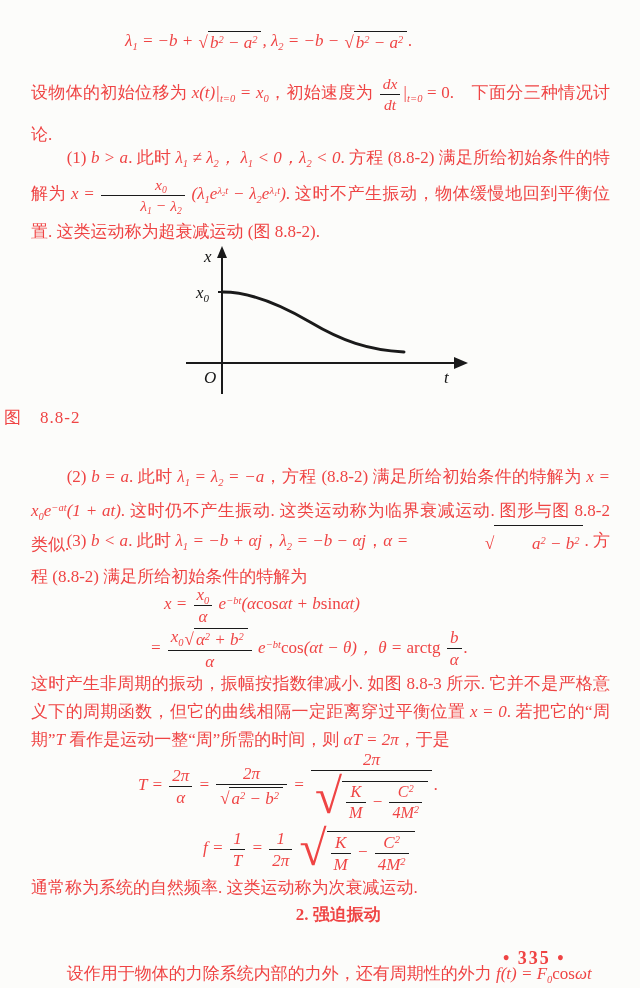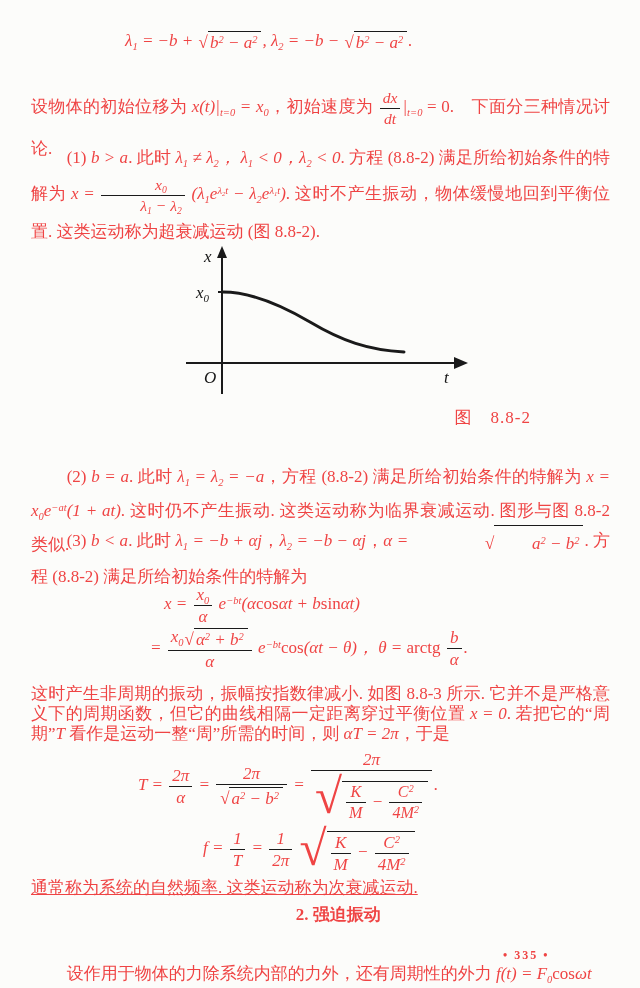--- a/index.html
+++ b/index.html
@@ -24,35 +24,35 @@
   .r{font-style:normal;}
   .frac{display:inline-block;vertical-align:middle;text-align:center;line-height:1.12;margin:0 2px;}
   .para .frac{font-size:0.92em;text-align:center;}
   .frac .frac{font-size:0.95em;}
   .frac .fn{display:block;border-bottom:1.4px solid #1a1a1a;padding:0 3px 1px;}
   .frac .fd{display:block;padding:1px 3px 0;}
   .sqrt{display:inline-block;white-space:nowrap;vertical-align:middle;margin:0 1px;}
   .sqrt .rsym{display:inline-block;vertical-align:bottom;}
   .sqrt .rbar{display:inline-block;vertical-align:bottom;border-top:1.4px solid #1a1a1a;padding:1px 4px 0 2px;}
   .sqrt.big .rsym{font-size:2.9em;line-height:1.02;}
-  .caption{left:12px;width:519px;text-align:right;letter-spacing:1px;}
+  .caption{left:4px;width:519px;text-align:left;letter-spacing:1px;}
   .heading{font-weight:bold;}
-  .pagenum{font-weight:bold;letter-spacing:2px;font-size:12px;}
+  .pagenum{font-weight:bold;letter-spacing:2px;font-size:18px;}
   .fig{position:absolute;}
   .fig text{font-style:italic;font-size:17px;fill:#161616;font-family:"Liberation Serif","DejaVu Serif",serif;}
   .fig .sublab{font-size:11px;}
 </style>
 </head>
 <body>
 
 <div class="page">
 
   <div class="blk eq" style="top:31px;left:125px;"><span class="m">λ<sub>1</sub> = −b + <span class="sqrt"><span class="rsym">√</span><span class="rbar">b<sup>2</sup> − a<sup>2</sup></span></span>,   λ<sub>2</sub> = −b − <span class="sqrt"><span class="rsym">√</span><span class="rbar">b<sup>2</sup> − a<sup>2</sup></span></span>.</span></div>
 
-  <div class="blk para" style="top:86px;line-height:42px;">设物体的初始位移为 <span class="m">x(t)|<sub>t=0</sub> = x<sub>0</sub></span>，初始速度为 <span class="m"><span class="frac"><span class="fn">dx</span><span class="fd">dt</span></span>|<sub>t=0</sub></span> = 0.　下面分三种情况讨论.</div>
+  <div class="blk para" style="top:72px;line-height:42px;">设物体的初始位移为 <span class="m">x(t)|<sub>t=0</sub> = x<sub>0</sub></span>，初始速度为 <span class="m"><span class="frac"><span class="fn">dx</span><span class="fd">dt</span></span>|<sub>t=0</sub></span> = 0.　下面分三种情况讨论.</div>
 
   <div class="blk para indent" style="top:140px;line-height:36px;">(1) <span class="m">b &gt; a</span>. 此时 <span class="m">λ<sub>1</sub> ≠ λ<sub>2</sub>，  λ<sub>1</sub> &lt; 0，λ<sub>2</sub> &lt; 0</span>. 方程 (8.8-2) 满足所给初始条件的特解为 <span class="m">x = <span class="frac"><span class="fn">x<sub>0</sub></span><span class="fd">λ<sub>1</sub> − λ<sub>2</sub></span></span> (λ<sub>1</sub>e<sup>λ<sub>2</sub>t</sup> − λ<sub>2</sub>e<sup>λ<sub>1</sub>t</sup>)</span>. 这时不产生振动，物体缓慢地回到平衡位置. 这类运动称为超衰减运动 (图 8.8-2).</div>
 
   <svg class="fig" style="top:246px;left:176px;" width="310" height="152" viewBox="0 0 310 152">
     <line x1="46" y1="8" x2="46" y2="148" stroke="#1a1a1a" stroke-width="2"></line>
     <polygon points="46,0 41,12 51,12" fill="#1a1a1a"></polygon>
     <line x1="10" y1="117" x2="284" y2="117" stroke="#1a1a1a" stroke-width="2"></line>
     <polygon points="292,117 278,111 278,123" fill="#1a1a1a"></polygon>
     <line x1="42" y1="46" x2="50" y2="46" stroke="#1a1a1a" stroke-width="2"></line>
     <path d="M47,46 C72,46 100,56 134,76 C166,95 192,104 228,106" fill="none" stroke="#1a1a1a" stroke-width="3" stroke-linecap="round"></path>
@@ -65,27 +65,27 @@
   <div class="blk caption" style="top:406px;">图　8.8-2</div>
 
   <div class="blk para indent" style="top:460px;line-height:34px;">(2) <span class="m">b = a</span>. 此时 <span class="m">λ<sub>1</sub> = λ<sub>2</sub> = −a</span>，方程 (8.8-2) 满足所给初始条件的特解为 <span class="m">x = x<sub>0</sub>e<sup>−at</sup>(1 + at)</span>. 这时仍不产生振动. 这类运动称为临界衰减运动. 图形与图 8.8-2 类似.</div>
 
   <div class="blk para indent" style="top:524px;line-height:33px;">(3) <span class="m">b &lt; a</span>. 此时 <span class="m">λ<sub>1</sub> = −b + αj</span>，<span class="m">λ<sub>2</sub> = −b − αj</span>，<span class="m">α = <span class="sqrt"><span class="rsym">√</span><span class="rbar">a<sup>2</sup> − b<sup>2</sup></span></span></span>. 方程 (8.8-2) 满足所给初始条件的特解为</div>
 
   <div class="blk eq" style="top:585px;left:164px;"><span class="m">x = <span class="frac"><span class="fn">x<sub>0</sub></span><span class="fd">α</span></span> e<sup>−bt</sup>(α<span class="r">cos</span>αt + b<span class="r">sin</span>αt)</span></div>
 
   <div class="blk eq" style="top:627px;left:150px;"><span class="m">= <span class="frac"><span class="fn">x<sub>0</sub><span class="sqrt"><span class="rsym">√</span><span class="rbar">α<sup>2</sup> + b<sup>2</sup></span></span></span><span class="fd">α</span></span> e<sup>−bt</sup><span class="r">cos</span>(αt − θ)，  θ = <span class="r">arctg </span><span class="frac"><span class="fn">b</span><span class="fd">α</span></span>.</span></div>
 
-  <div class="blk para" style="top:684px;line-height:20px;">这时产生非周期的振动，振幅按指数律减小. 如图 8.8-3 所示. 它并不是严格意义下的周期函数，但它的曲线相隔一定距离穿过平衡位置 <span class="m">x = 0</span>. 若把它的“周期”<span class="m">T</span> 看作是运动一整“周”所需的时间，则 <span class="m">αT = 2π</span>，于是</div>
+  <div class="blk para" style="top:670px;line-height:28px;">这时产生非周期的振动，振幅按指数律减小. 如图 8.8-3 所示. 它并不是严格意义下的周期函数，但它的曲线相隔一定距离穿过平衡位置 <span class="m">x = 0</span>. 若把它的“周期”<span class="m">T</span> 看作是运动一整“周”所需的时间，则 <span class="m">αT = 2π</span>，于是</div>
 
   <div class="blk eq" style="top:750px;left:138px;"><span class="m">T = <span class="frac"><span class="fn">2π</span><span class="fd">α</span></span> = <span class="frac"><span class="fn">2π</span><span class="fd"><span class="sqrt"><span class="rsym">√</span><span class="rbar">a<sup>2</sup> − b<sup>2</sup></span></span></span></span> = <span class="frac"><span class="fn">2π</span><span class="fd"><span class="sqrt big"><span class="rsym">√</span><span class="rbar"><span class="frac"><span class="fn">K</span><span class="fd">M</span></span> − <span class="frac"><span class="fn">C<sup>2</sup></span><span class="fd">4M<sup>2</sup></span></span></span></span></span></span>.</span></div>
 
   <div class="blk eq" style="top:824px;left:203px;"><span class="m">f = <span class="frac"><span class="fn">1</span><span class="fd">T</span></span> = <span class="frac"><span class="fn">1</span><span class="fd">2π</span></span> <span class="sqrt big"><span class="rsym">√</span><span class="rbar"><span class="frac"><span class="fn">K</span><span class="fd">M</span></span> − <span class="frac"><span class="fn">C<sup>2</sup></span><span class="fd">4M<sup>2</sup></span></span></span></span></span></div>
 
-  <div class="blk para" style="top:876px;line-height:24px;text-decoration:underline;">通常称为系统的自然频率. 这类运动称为次衰减运动.</div>
+  <div class="blk para" style="top:876px;line-height:24px;">通常称为系统的自然频率. 这类运动称为次衰减运动.</div>
 
   <div class="blk para indent heading" style="top:903px;line-height:24px;text-align:center;">2. 强迫振动</div>
 
   <div class="blk para indent" style="top:962px;line-height:24px;">设作用于物体的力除系统内部的力外，还有周期性的外力 <span class="m">f(t) = F<sub>0</sub><span class="r">cos</span>ωt</span></div>
 
   <div class="blk pagenum" style="top:948px;left:503px;">• 335 •</div>
 
 </div>
 
 </body></html>

